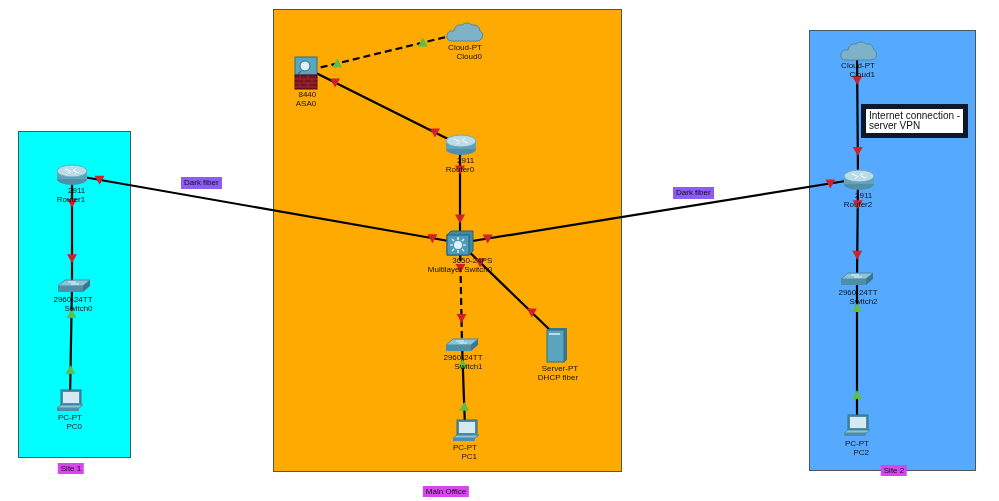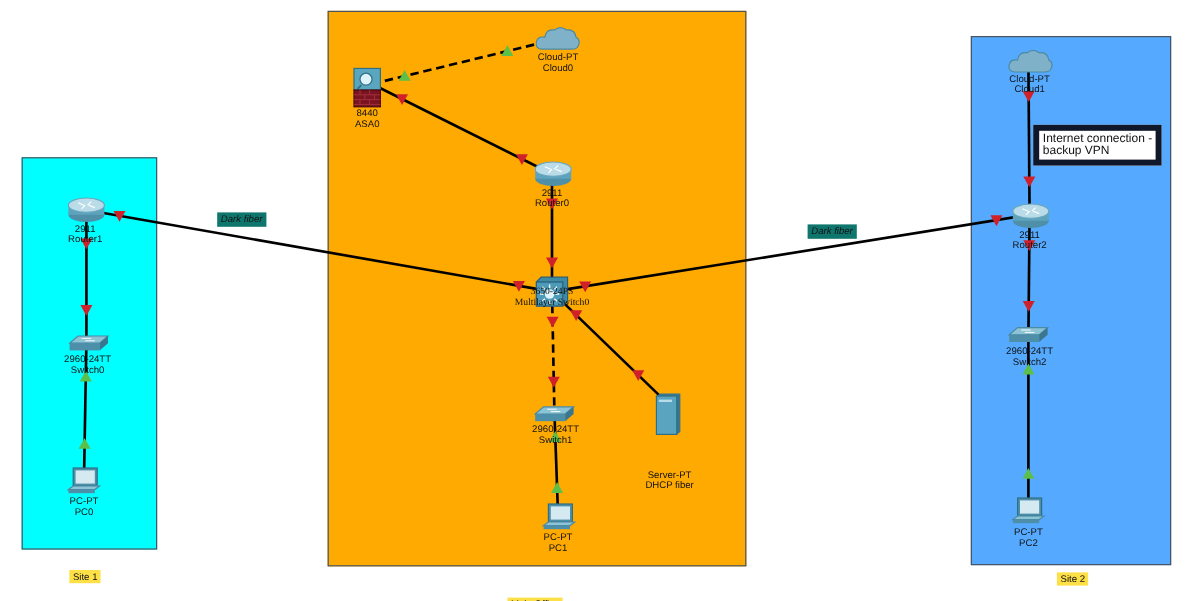--- a/index.html
+++ b/index.html
@@ -1,20 +1,20 @@
 <!DOCTYPE html>
 <html><head>
 <meta charset="utf-8">
 <style>
   html,body{margin:0;padding:0;background:#ffffff;}
   body{width:999px;height:501px;position:relative;overflow:hidden;font-family:"Liberation Sans",sans-serif;}
   .area{position:absolute;border:1px solid #4a5560;box-sizing:border-box;}
-  .caption{position:absolute;font-size:8px;color:#111;background:#fde047;padding:1px 3px;transform:translateX(-50%);white-space:nowrap;margin-top:12px;}
-  .dev-label{position:absolute;font-size:8px;line-height:9px;color:#111;text-align:center;transform:translateX(-50%);white-space:nowrap;}
-  .link-label{position:absolute;font-size:8px;line-height:10px;color:#111;background:#0f766e;padding:1px 3px;white-space:nowrap;font-style:italic;}
+  .caption{position:absolute;font-size:8px;color:#111;background:#d946ef;padding:1px 3px;transform:translateX(-50%);white-space:nowrap;}
+  .dev-label{position:absolute;font-size:8px;line-height:9px;color:#111;text-align:right;transform:translateX(-50%);white-space:nowrap;}
+  .link-label{position:absolute;font-size:8px;line-height:10px;color:#111;background:#8b5cf6;padding:1px 3px;white-space:nowrap;}
   .note{position:absolute;font-size:10px;line-height:10px;color:#111;background:#ffffff;padding:2px 3px;border:5px solid #0f172a;}
   svg#wires{position:absolute;left:0;top:0;}
   .device{position:absolute;}
 </style>
 </head>
 <body>
 
 <div class="area" style="left:18px;top:131px;width:113px;height:327px;background:#00FFFF;"></div>
 <div class="area" style="left:273px;top:9px;width:349px;height:463px;background:#FFAA00;"></div>
 <div class="area" style="left:809px;top:30px;width:167px;height:441px;background:#55AAFF;"></div>
@@ -62,21 +62,21 @@
     <polygon points="857.25,259.75 852.25,250.75 862.25,250.75" fill="#d0202a"></polygon>
     <line x1="857" y1="280" x2="857" y2="423" stroke="#000000" stroke-width="2.2"></line>
     <polygon points="857,303 852,312 862,312" fill="#5cbf4a"></polygon>
     <polygon points="857,390 852,399 862,399" fill="#5cbf4a"></polygon>
   </svg>
 
 <div class="link-label" style="left:181px;top:177px;">Dark fiber</div>
 <div class="link-label" style="left:673px;top:187px;">Dark fiber</div>
 <div class="note" style="left:861px;top:104px;">
   <div>Internet connection -</div>
-  <div>backup VPN</div>
+  <div>server VPN</div>
 </div>
 
 <div class="device" style="left:294px;top:56px;width:24px;height:34px;">
   <svg width="24" height="34">
     <rect x="1" y="1" width="22" height="18" fill="#5aa6bf" stroke="#2f6f85"></rect>
     <circle cx="11" cy="10" r="5" fill="#dff3fa" stroke="#2f6f85"></circle>
     <line x1="7" y1="15" x2="4" y2="18" stroke="#2f6f85" stroke-width="1.5"></line>
     <rect x="1" y="19" width="22" height="14" fill="#7a1420" stroke="#4a0a10"></rect>
     <path d="M1 23h22M1 27h22M1 31h22M6 19v4M14 19v4M10 23v4M18 23v4M6 27v4M14 27v4" stroke="#a0323e" stroke-width="0.8"></path>
   </svg>
@@ -110,21 +110,21 @@
 </div>
 
 <div class="device" style="left:446px;top:230px;width:28px;height:26px;">
   <svg width="28" height="26">
     <path d="M1 5 L5 1 L27 1 L27 21 L23 25 L1 25 Z" fill="#3f8aa5" stroke="#276078"></path>
     <rect x="1" y="5" width="22" height="20" fill="#4d9bb8" stroke="#276078"></rect>
     <circle cx="12" cy="15" r="4" fill="#dff3fa"></circle>
     <path d="M12 7v3M12 20v3M4 15h3M17 15h3M6 9l2 2M18 21l-2-2M18 9l-2 2M6 21l2-2" stroke="#ffffff" stroke-width="1.2"></path>
   </svg>
 </div>
-<div class="dev-label" style="left:460px;top:238px;font-family:Liberation Serif, serif;">
+<div class="dev-label" style="left:460px;top:256px;">
   <div>3650-24PS</div>
   <div>Multilayer Switch0</div>
 </div>
 
 <div class="device" style="left:445px;top:338px;width:34px;height:14px;">
   <svg width="34" height="14">
     <path d="M1 7 L8 1 L33 1 L26 7 Z" fill="#8cc3d5" stroke="#4d8aa3"></path>
     <rect x="1" y="7" width="25" height="6" fill="#4d8fa8"></rect>
     <path d="M26 7 L33 1 L33 7 L26 13 Z" fill="#3a7690"></path>
     <path d="M11 3h8M14 5h8" stroke="#ffffff" stroke-width="0.8"></path>
@@ -135,21 +135,21 @@
   <div>Switch1</div>
 </div>
 
 <div class="device" style="left:546px;top:327px;width:22px;height:36px;">
   <svg width="22" height="36">
     <path d="M1 3 L4 1 L21 1 L21 33 L18 35 L1 35 Z" fill="#3a7690"></path>
     <rect x="1" y="3" width="17" height="32" fill="#5aa4bf" stroke="#2f6f85"></rect>
     <rect x="3" y="6" width="11" height="2" fill="#b9dce8"></rect>
   </svg>
 </div>
-<div class="dev-label" style="left:558px;top:364px;margin-top:27px;">
+<div class="dev-label" style="left:558px;top:364px;">
   <div>Server-PT</div>
   <div>DHCP fiber</div>
 </div>
 
 <div class="device" style="left:451px;top:419px;width:30px;height:24px;">
   <svg width="30" height="24">
     <rect x="6" y="1" width="20" height="15" fill="#4d8fa8" stroke="#2f6f85"></rect>
     <rect x="8" y="3" width="16" height="11" fill="#d5e9f0"></rect>
     <path d="M2 19 L6 16 L28 16 L24 19 Z" fill="#8cc3d5" stroke="#4d8aa3"></path>
     <rect x="2" y="19" width="22" height="3" fill="#4d8fa8"></rect>

